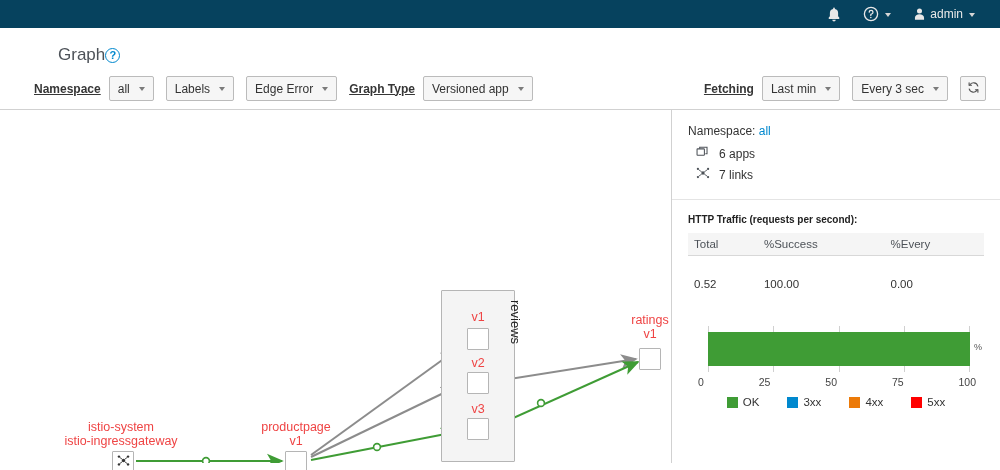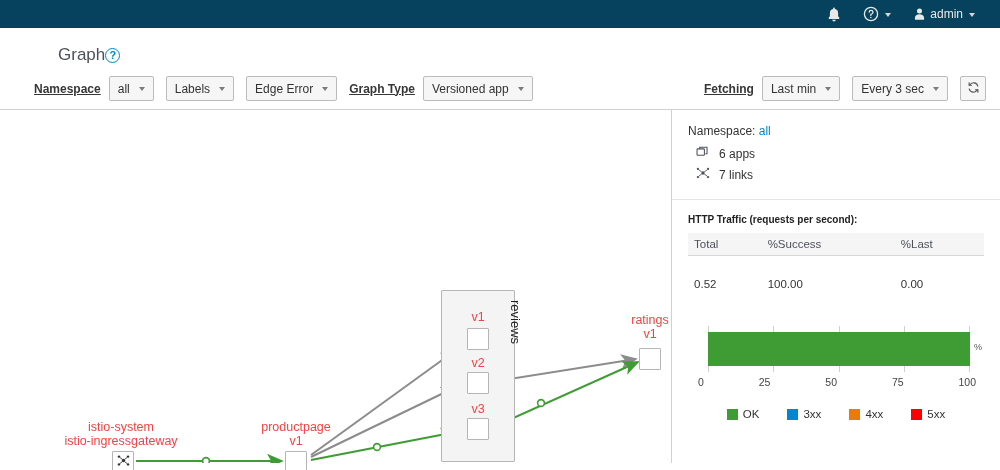--- a/index.html
+++ b/index.html
@@ -129,21 +129,21 @@
   .bar-pct {
     position: absolute; right: -12px; top: 16px;
     font-size: 9px; color: #555;
   }
   .axis-labels {
     display: flex; justify-content: space-between;
     margin: 4px 2px 0 4px; font-size: 10.5px; color: #444;
   }
   .legend {
     display: flex; justify-content: center; gap: 28px;
-    margin-top: 20px; font-size: 11.5px; color: #333;
+    margin-top: 8px; font-size: 11.5px; color: #333;
   }
   .legend span.sw {
     width: 11px; height: 11px; display: inline-block;
     margin-right: 5px; vertical-align: -1px;
   }
   .legend div { display: flex; align-items: center; }
 </style>
 </head>
 <body>
 
@@ -345,21 +345,21 @@
     </div>
 
     <div class="side-body">
       <div class="side-h">HTTP Traffic (requests per second):</div>
 
       <table class="traffic">
         <thead>
           <tr>
             <th>Total</th>
             <th>%Success</th>
-            <th>%Last</th>
+            <th>%Every</th>
           </tr>
         </thead>
         <tbody>
           <tr>
             <td>0.52</td>
             <td>100.00</td>
             <td>0.00</td>
           </tr>
         </tbody>
       </table>

